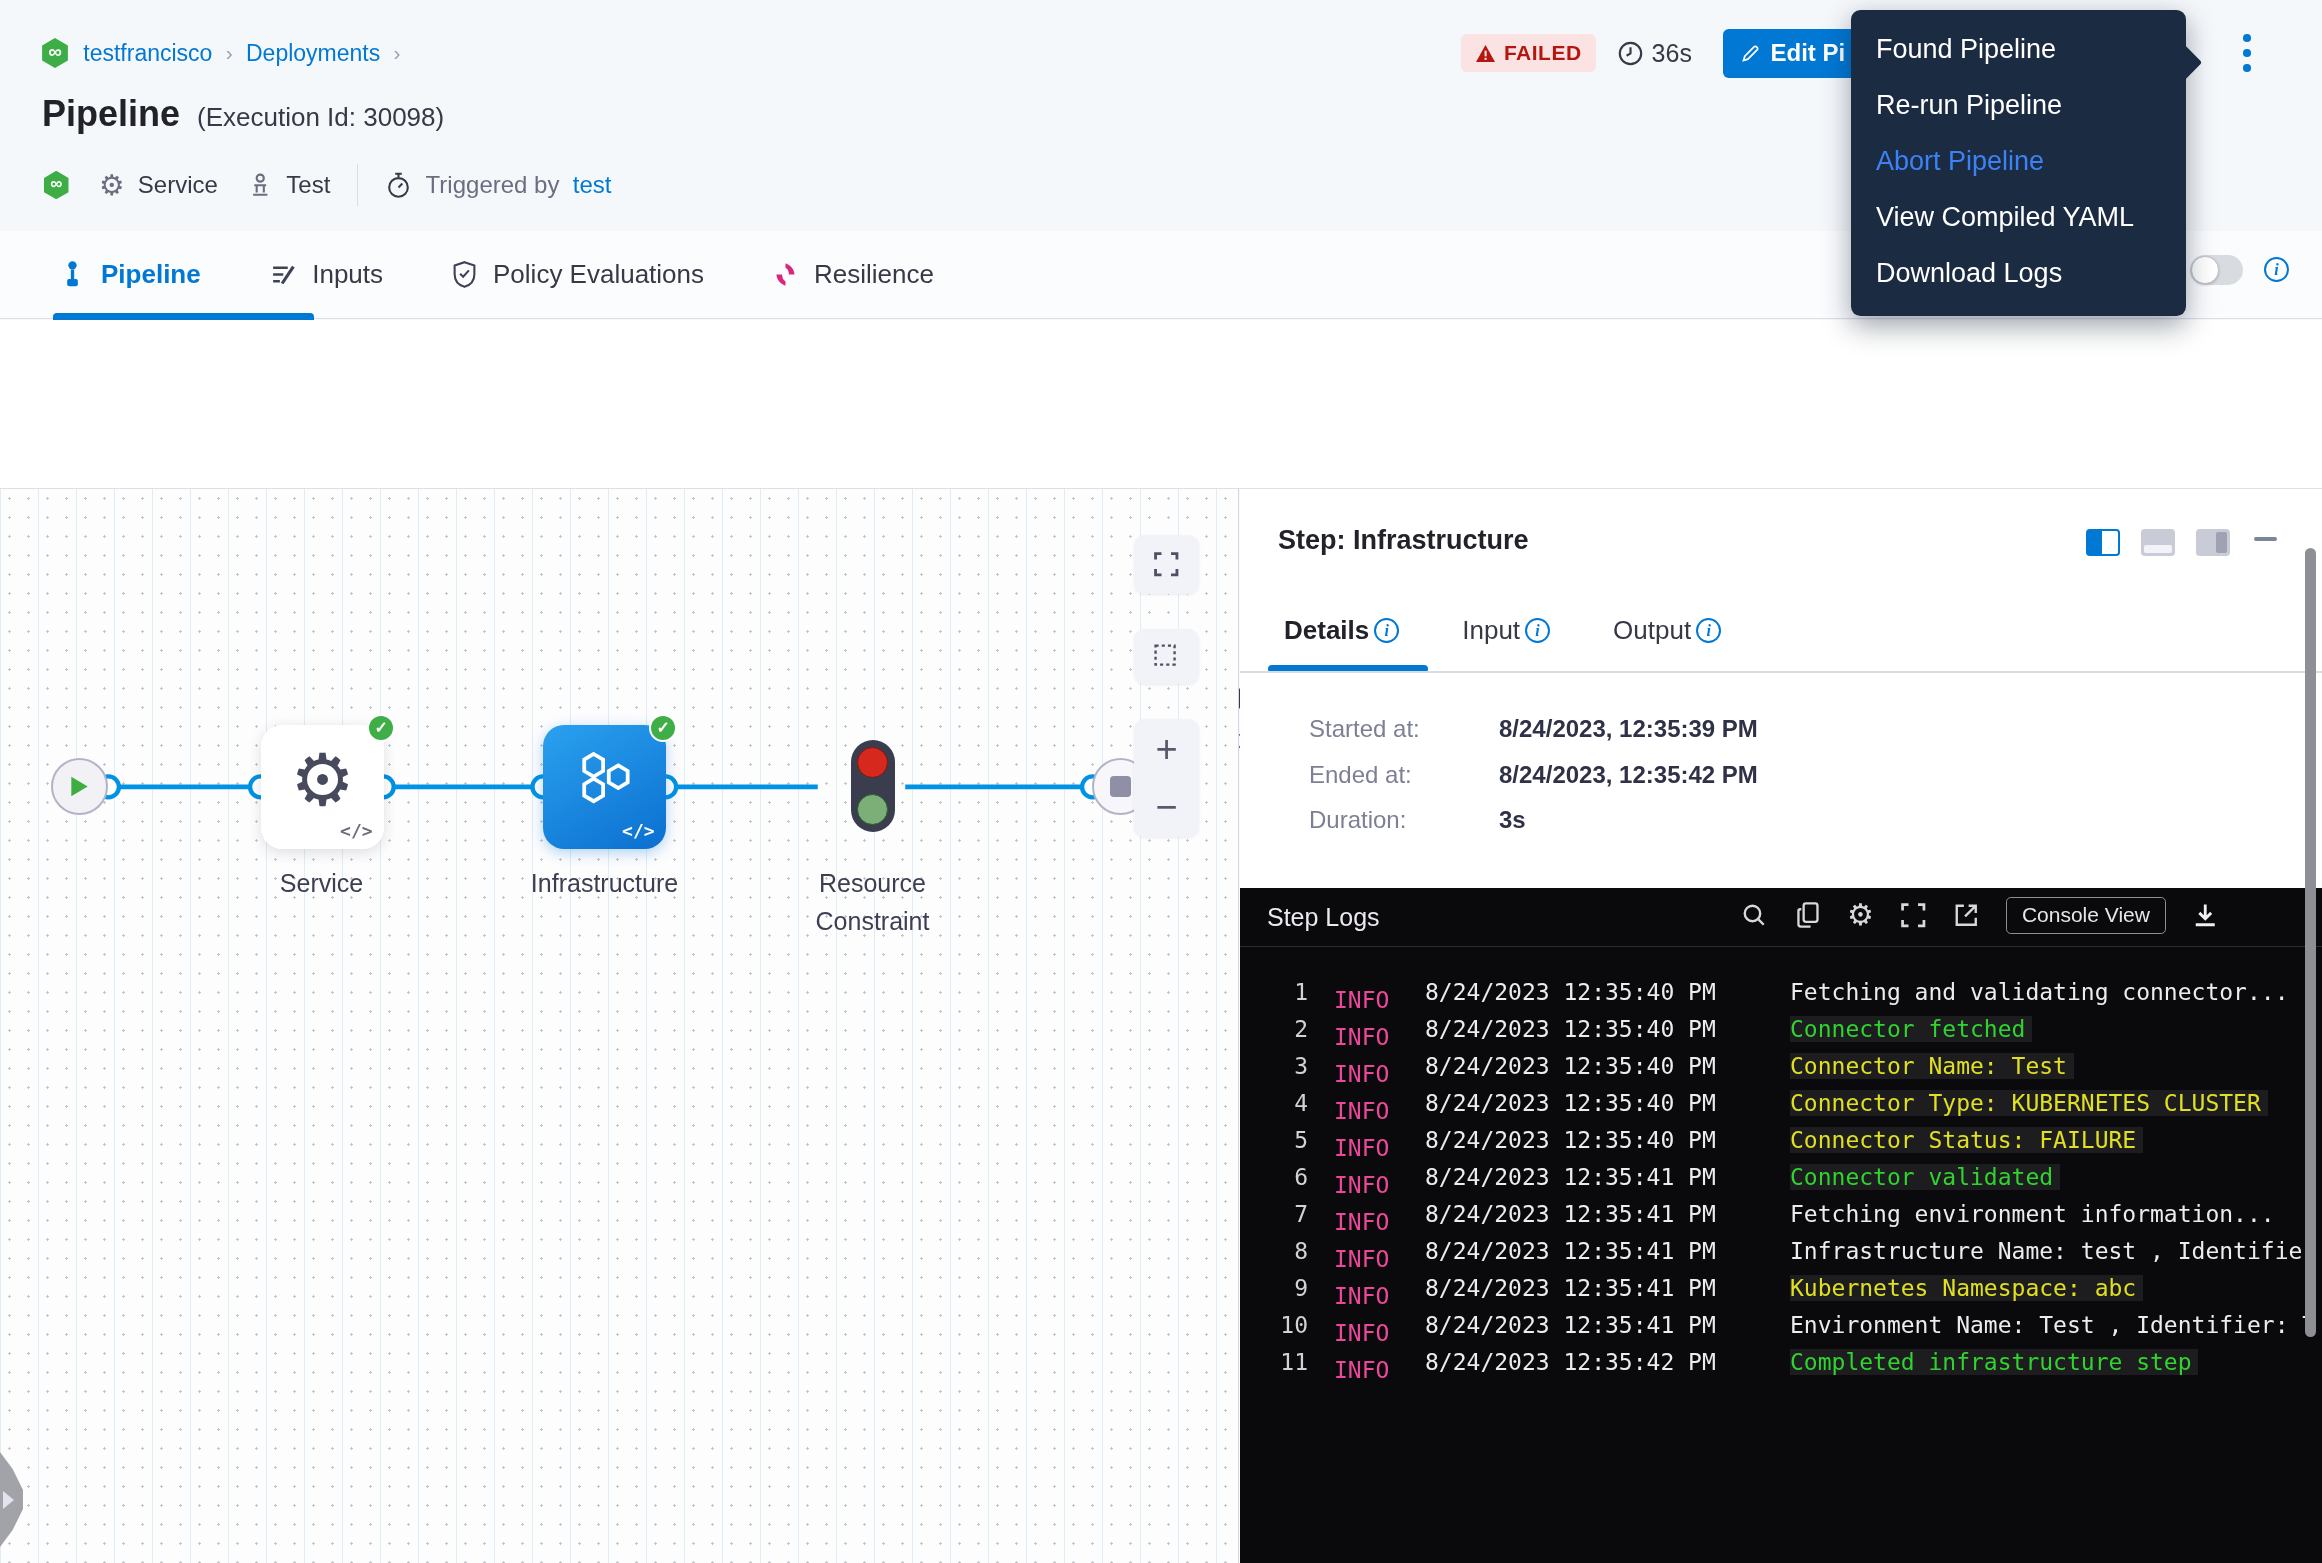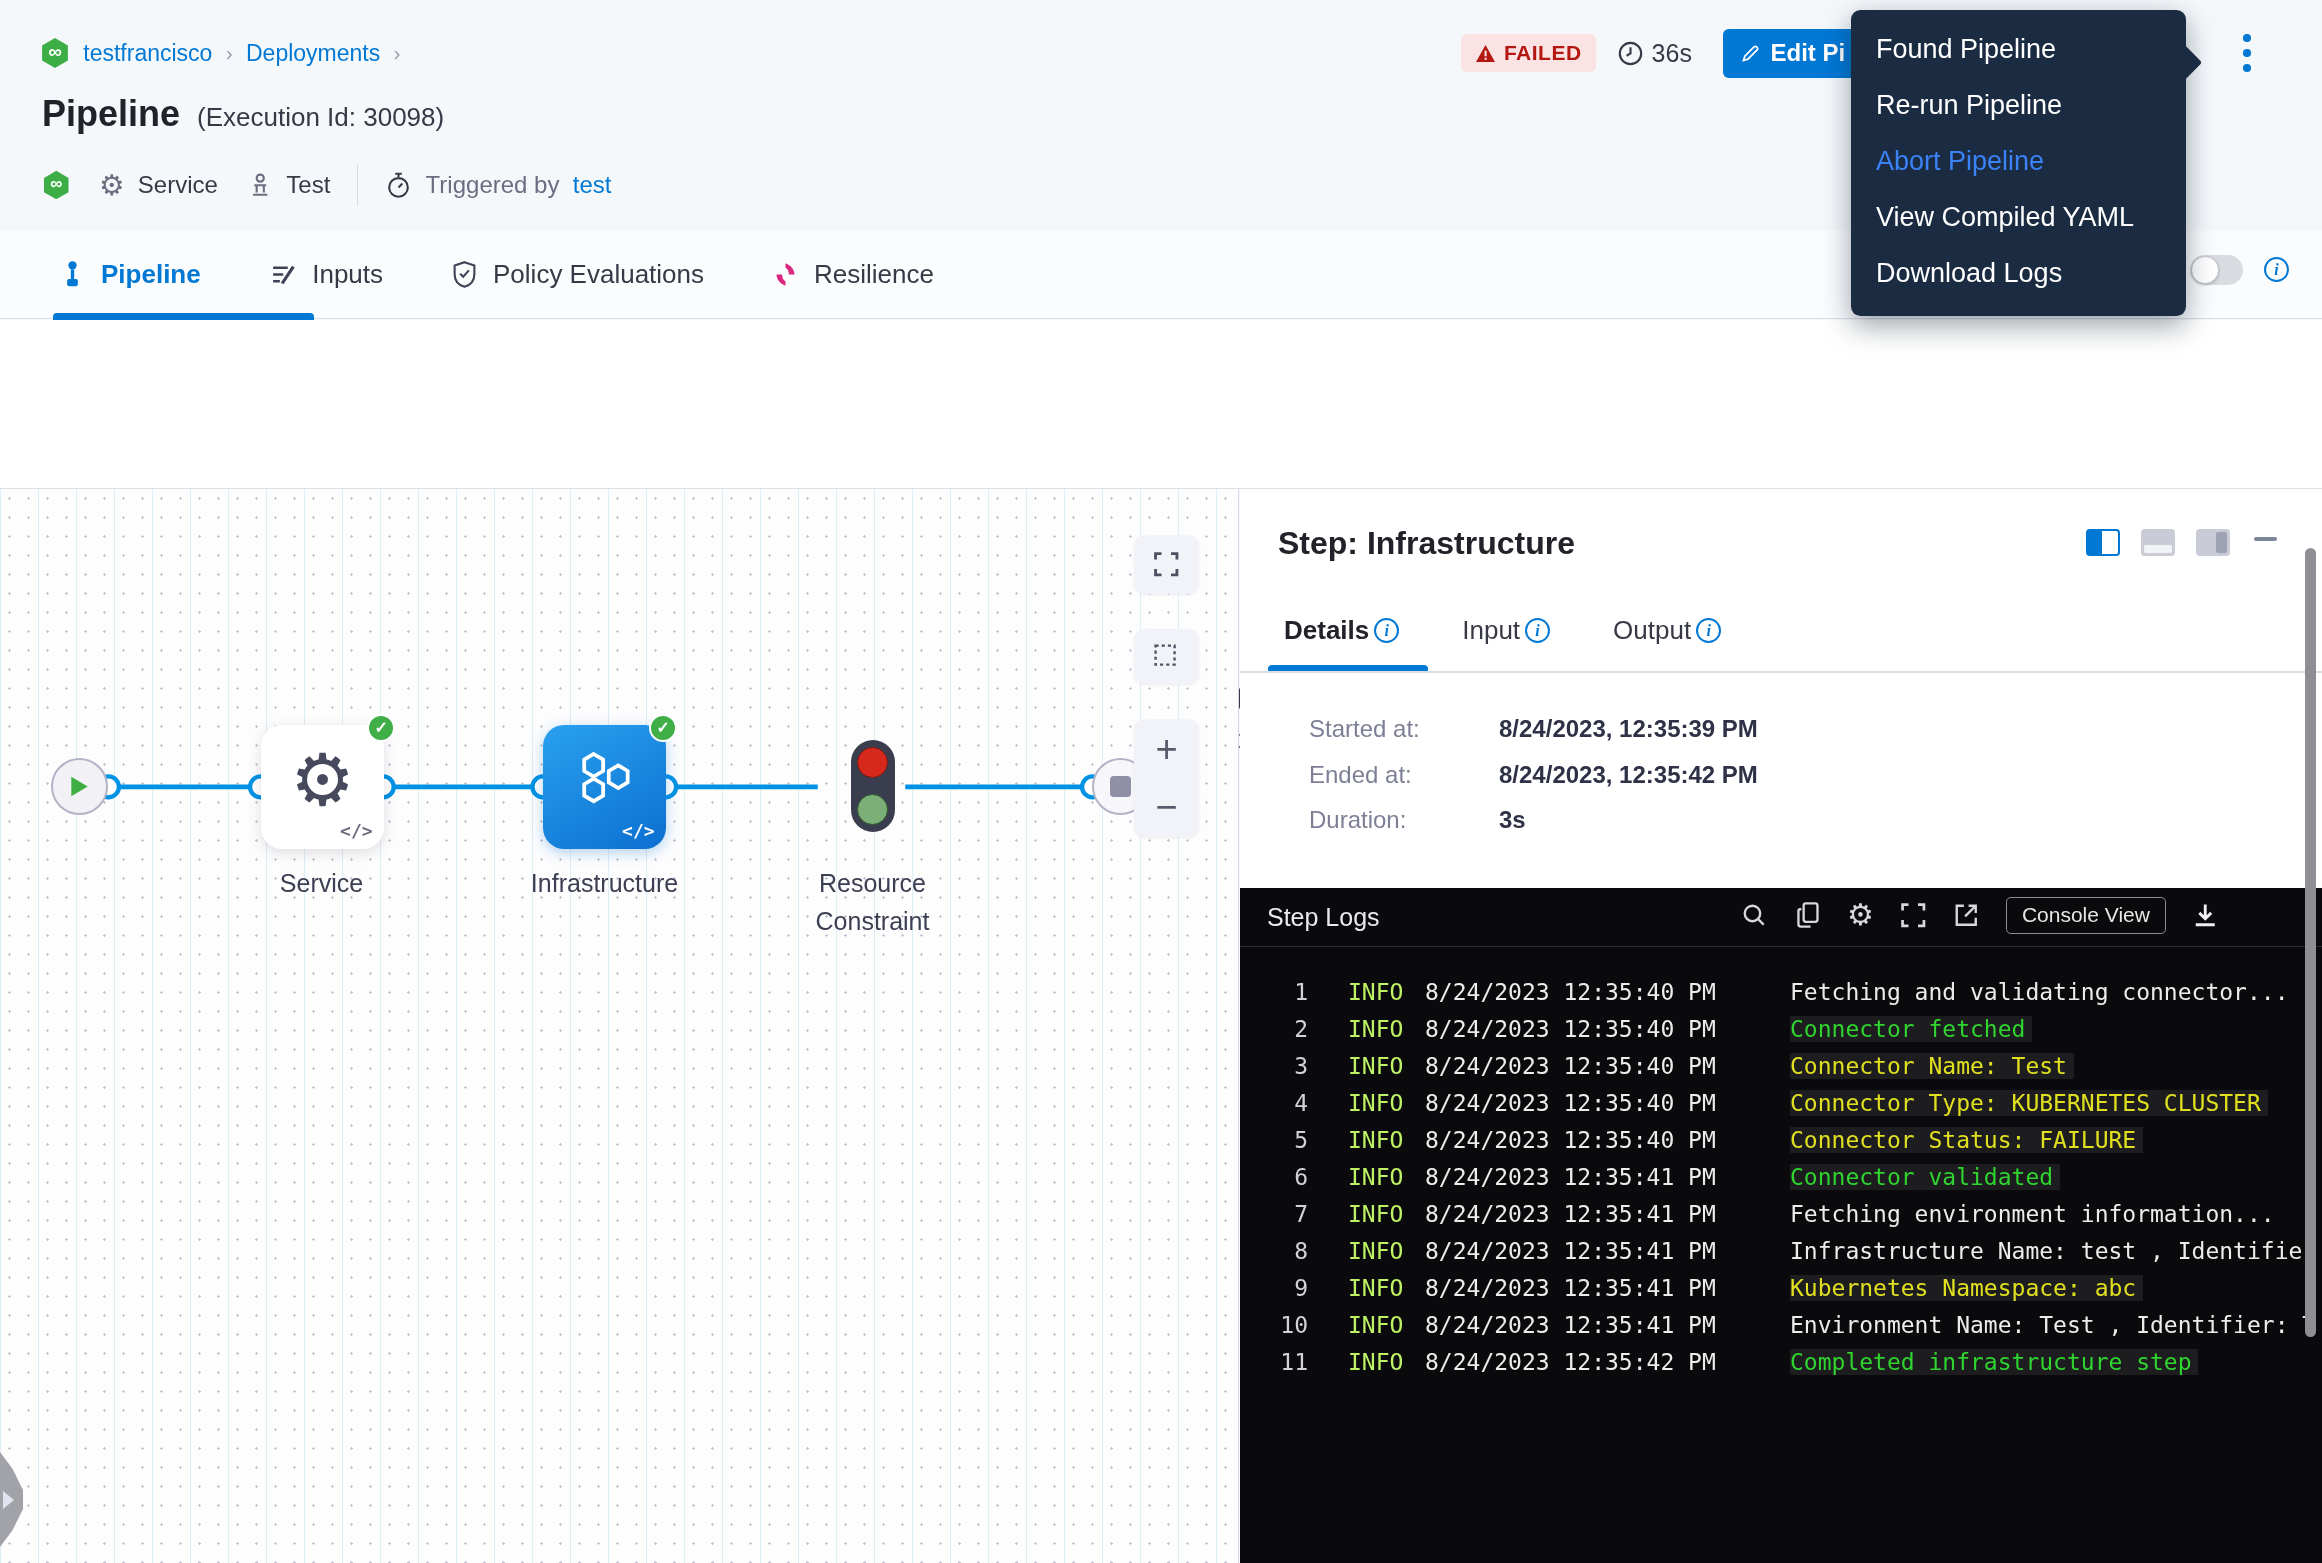--- a/index.html
+++ b/index.html
@@ -83,21 +83,21 @@
   .traffic { position:absolute; left:851px; top:251px; width:44px; height:92px; border-radius:23px; background:#3a3d4d; }
   .traffic .red { position:absolute; left:5.7px; top:6.7px; width:31px; height:31px; border-radius:50%; background:#d7281d; border:1.9px solid #7d1a12; }
   .traffic .green { position:absolute; left:5.7px; bottom:6.7px; width:31px; height:31px; border-radius:50%; background:#7caf78; border:1.9px solid #2e5e2e; }
   .cv-btn { position:absolute; left:1134px; width:65px; background:#f2f3f8; border-radius:11.4px; display:flex; flex-direction:column; align-items:center; justify-content:center; color:#4f5162; cursor:pointer; box-shadow:0 1px 2.9px rgba(40,41,61,.08); }
   .zoom-glyph { font-size:38px; color:#565a6b; line-height:44px; }
   .expander { position:absolute; left:0; top:963px; width:23px; height:95px; background:#a2a3a8; clip-path:polygon(0 0,55% 18%,100% 40%,100% 60%,55% 82%,0 100%); display:flex; align-items:center; }
   .expander i { width:0; height:0; border-left:11.4px solid #e3e3ef; border-top:9.5px solid transparent; border-bottom:9.5px solid transparent; margin-left:2.9px; }
 
   
   #panel { left:1240px; top:489px; width:1082px; height:1075px; background:#fff; }
-  .panel-title { position:absolute; left:38px; top:36px; font-size:32px; font-weight:bold; color:#22222a; }
+  .panel-title { position:absolute; left:38px; top:36px; font-size:27px; font-weight:bold; color:#22222a; }
   .layout-btns { position:absolute; left:846px; top:40px; display:flex; align-items:center; gap:21px; }
   .lb { width:34px; height:27px; border-radius:3.8px; cursor:pointer; position:relative; }
   .lb1 { border:2.9px solid #0278d5; background:#fff; }
   .lb1 i { position:absolute; left:0; top:0; bottom:0; width:45%; background:#0278d5; }
   .lb2 { background:#c9ccd6; }
   .lb2 i { position:absolute; left:2.9px; right:2.9px; bottom:2.9px; height:8.6px; background:#f2f3f7; border-radius:1.9px; }
   .lb3 { background:#c9ccd6; }
   .lb3 i { position:absolute; top:2.9px; bottom:2.9px; right:2.9px; width:11.4px; background:#9ea2b2; border-radius:1.9px; }
   .panel-min { position:absolute; left:1014px; top:48px; width:23px; height:3.8px; background:#7d8598; border-radius:1.9px; cursor:pointer; }
   .ptabs { position:absolute; left:44px; top:126px; display:flex; gap:63px; }
@@ -112,21 +112,21 @@
 
   
   #logs { left:1240px; top:888px; width:1082px; height:675px; background:#0a0a0d; }
   .log-head { position:absolute; left:0; top:0; width:1082px; height:59px; border-bottom:1px solid #2c2c31; }
   .log-title { position:absolute; left:27px; top:15px; color:#e9e9ef; font-size:25px; }
   .log-icons { position:absolute; left:500px; top:8.6px; display:flex; align-items:center; gap:25px; color:#d8d8dc; }
   .console-btn { border:1.9px solid #8b8f98; border-radius:4.8px; color:#e6e6e6; font-size:21px; padding:5.7px 15px; white-space:nowrap; cursor:pointer; }
   .log-body { position:absolute; left:0; top:59px; width:1082px; height:616px; overflow:hidden; font-family:"DejaVu Sans Mono",monospace; font-size:23px; padding-top:32px; }
   .log-row { position:relative; height:37px; }
   .lr-num { position:absolute; left:0; width:68px; text-align:right; color:#d2d2d4; }
-  .lr-level { position:absolute; left:108px; color:#bef264; }
+  .lr-level { position:absolute; left:94px; color:#ec4899;margin-top:8px; }
   .lr-ts { position:absolute; left:185px; color:#ececec; }
   .lr-msg { position:absolute; left:550px; right:5.7px; overflow:hidden; white-space:nowrap; }
   .lr-msg .hl { background:rgba(255,255,255,.08); padding:1.9px 6.7px 2.9px 6.7px; margin-left:-6.7px; }
   .t-plain { color:#ececec; } .t-green { color:#2fd42f; } .t-yellow { color:#e0e020; }
 
   
   #menu { left:1851px; top:9.5px; width:335px; height:306px; background:#1b2b42; border-radius:9.5px; box-shadow:0 9.5px 28.5px rgba(7,24,43,.4); padding-top:12.4px; z-index:50; }
   #menu .notch { position:absolute; right:-10.5px; top:40px; width:25px; height:25px; background:#1b2b42; transform:rotate(45deg); border-radius:2.9px; }
   .menu-item { height:56px; display:flex; align-items:center; padding-left:25px; color:#fff; font-size:27px; cursor:pointer; position:relative; z-index:2; }
   .menu-item.disabled { color:#3b82f6; cursor:default; }

